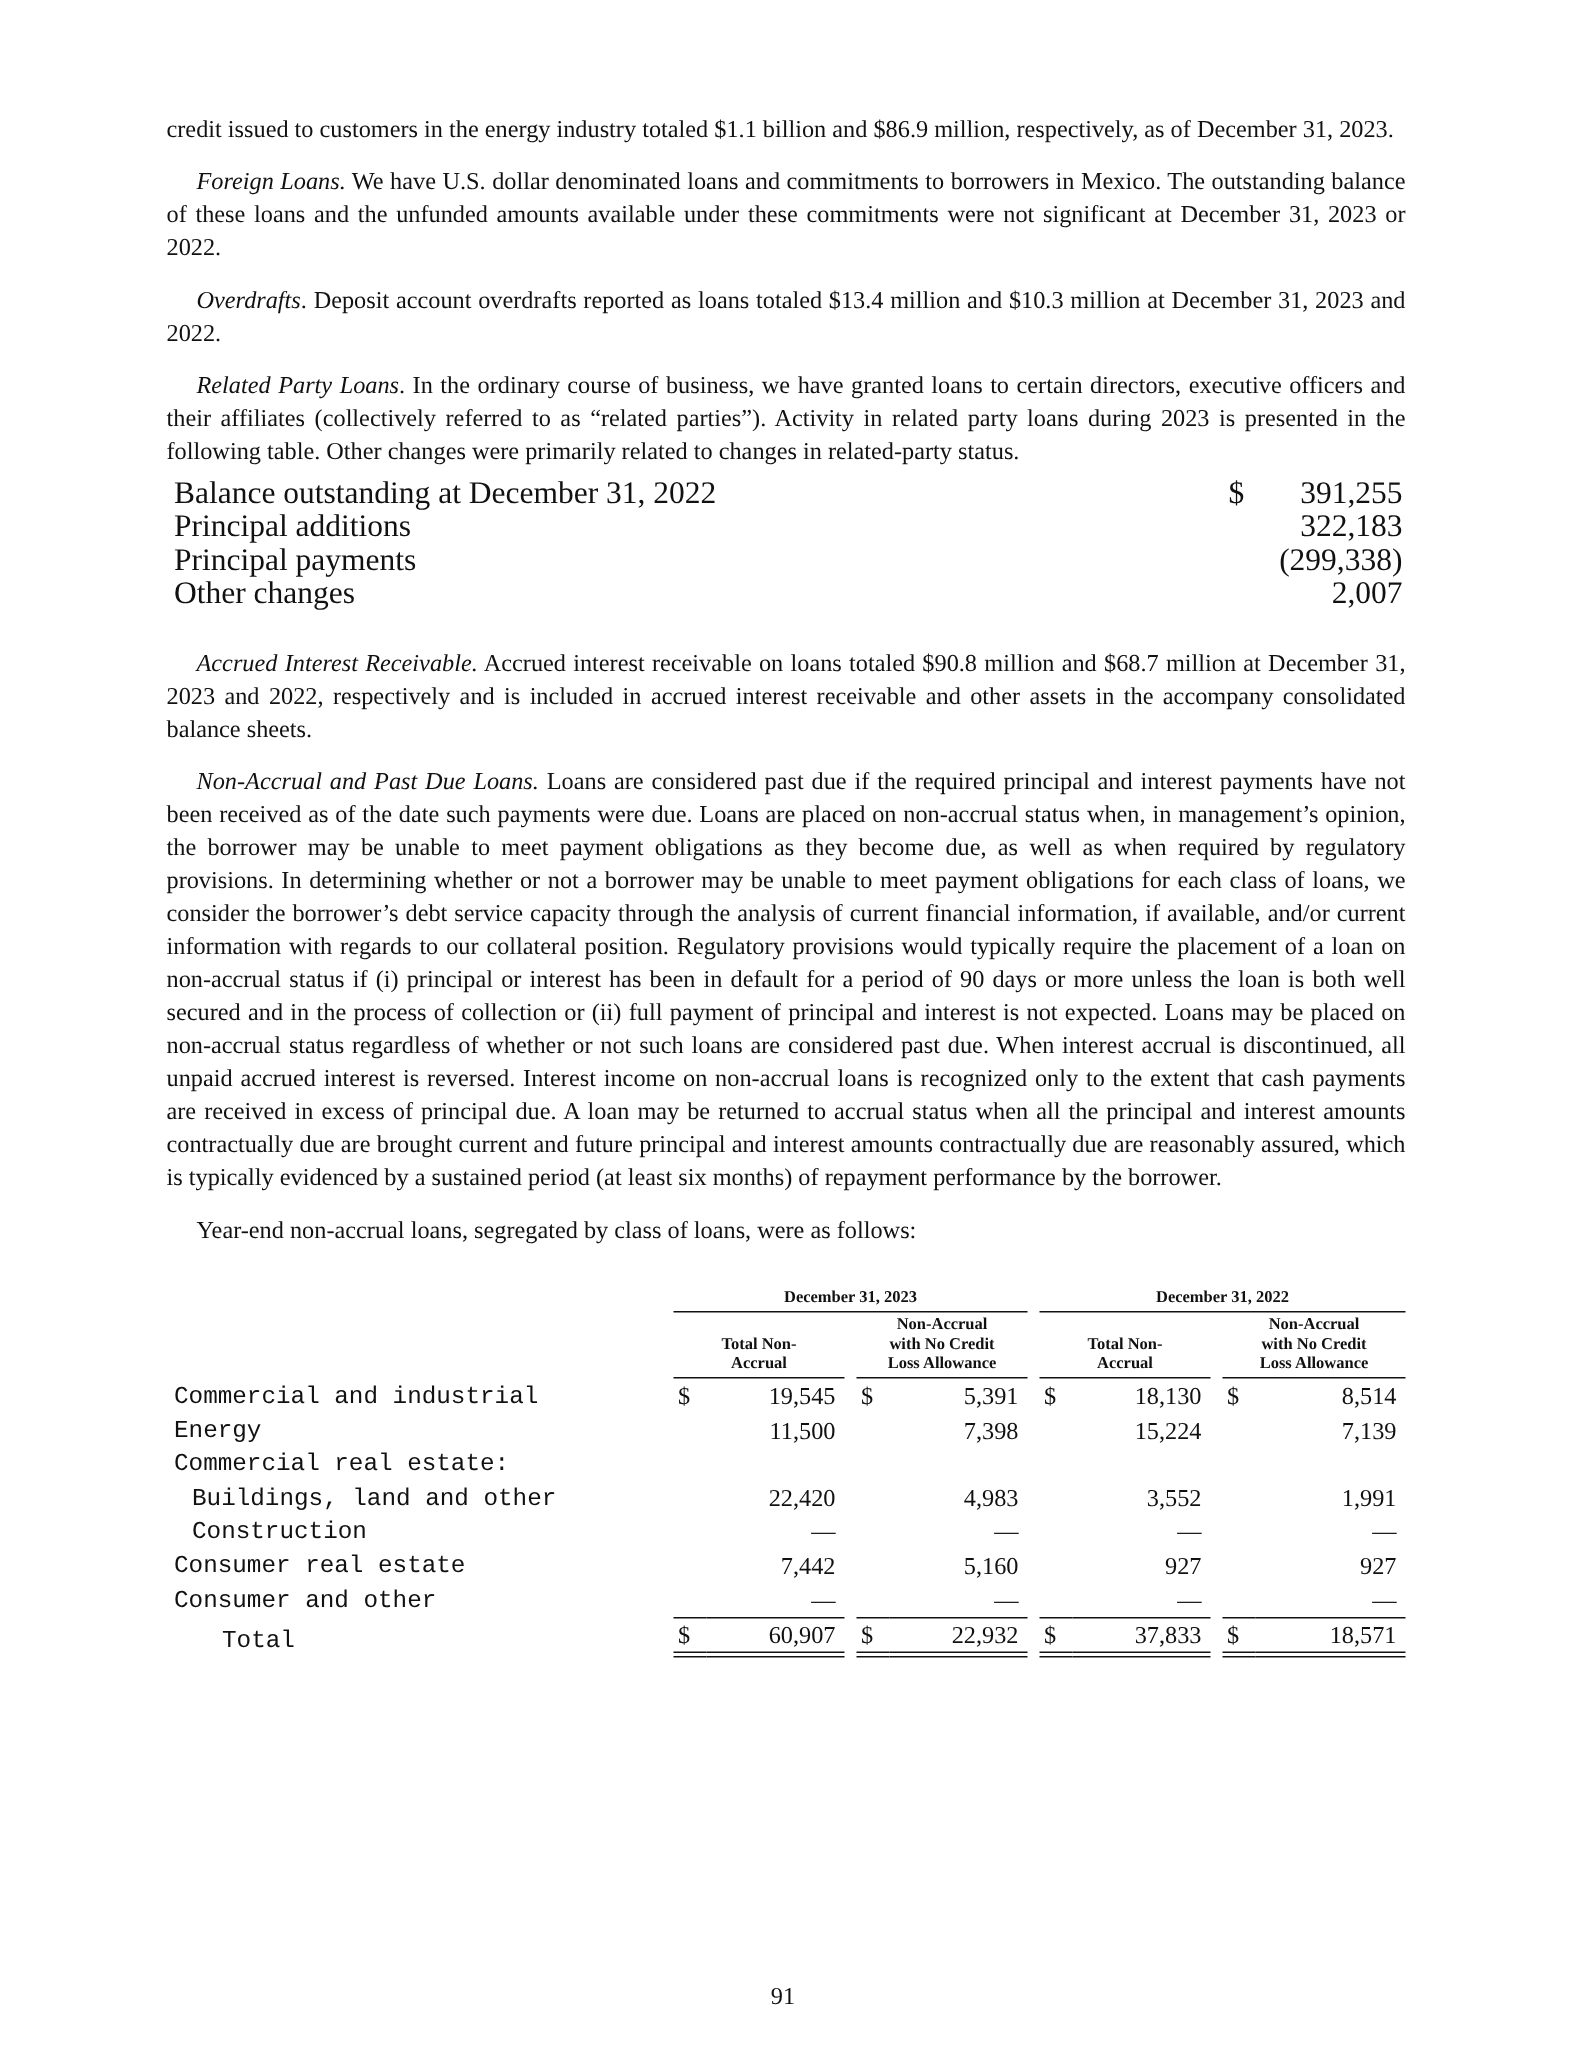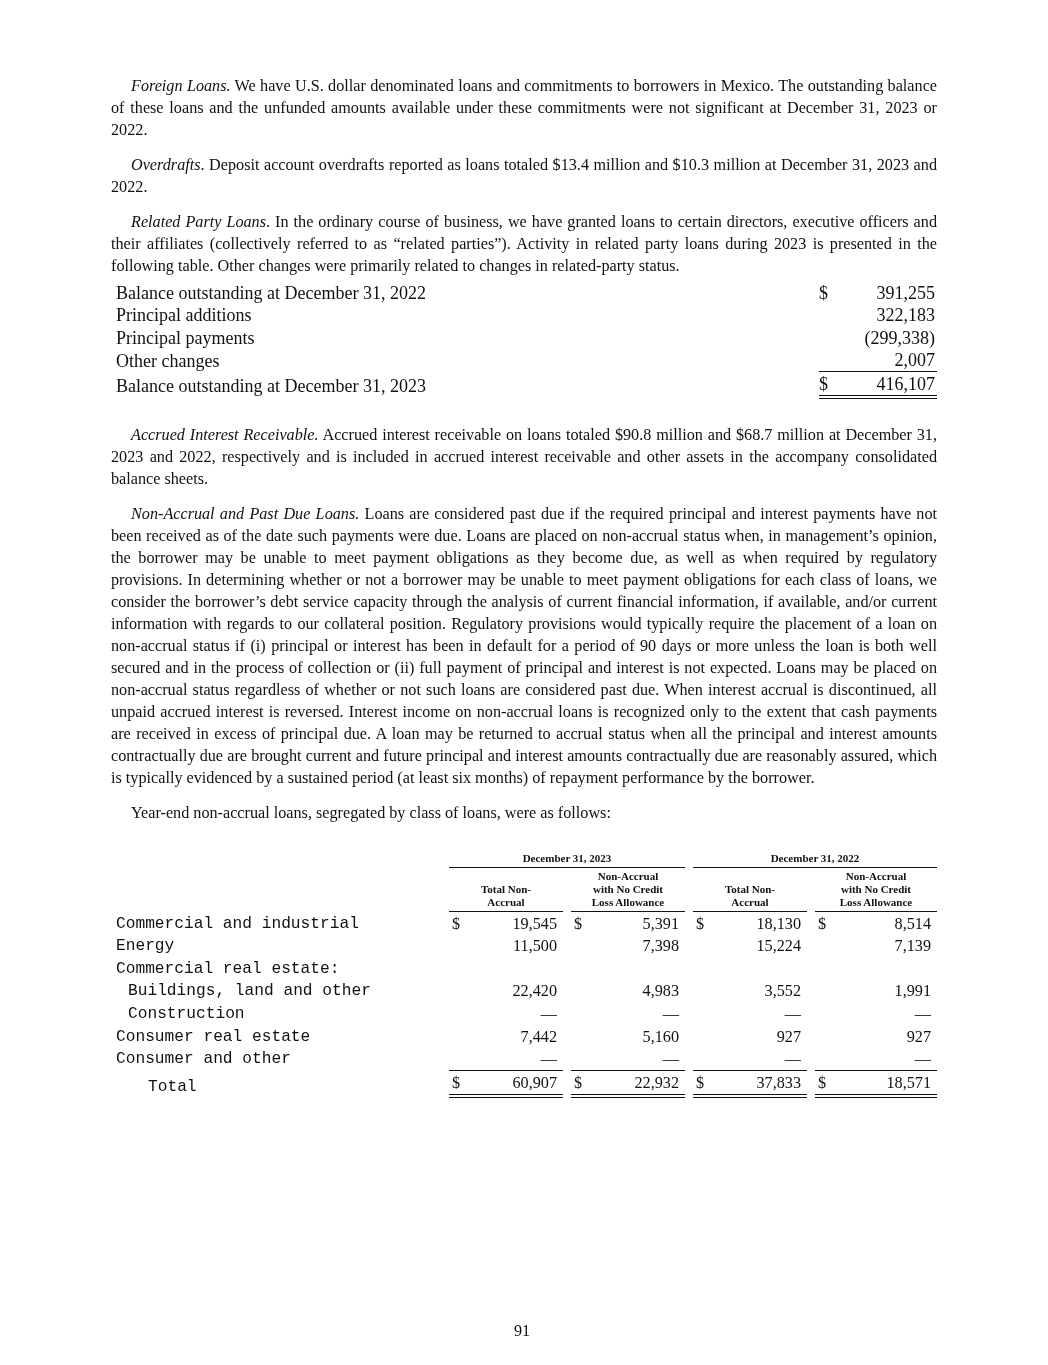--- a/index.html
+++ b/index.html
@@ -19,21 +19,21 @@
       text-indent: 20px;
     }
     p.para.noindent { text-indent: 0; }
     p.para i { font-style: italic; }
 
     
     table.rp {
       border-collapse: collapse;
       width: 826px;
       margin: 2px 0 25px 0;
-      font-size: 18px;
+      font-size: 21px;
     }
     table.rp td { padding: 0; height: 22.6px; vertical-align: bottom; }
     table.rp td.lbl { padding-left: 5px; }
     table.rp td.cur { width: 20px; text-align: left; }
     table.rp td.val { width: 96px; text-align: right; padding-right: 2px; margin-top: 28px; }
     table.rp tr.total td.cur,
     table.rp tr.total td.val {
       border-top: 1.5px solid #111;
       border-bottom: 4px double #111;
     }
@@ -76,20 +76,21 @@
       text-align: center;
       font-size: 16.2px;
       font-family: Liberation Serif, serif;
     }
   </style>
 </head>
 <body>
 
 <div class="page">
 
+  <p class="para noindent">credit issued to customers in the energy industry totaled $1.1 billion and $86.9 million, respectively, as of December 31, 2023.</p>
 
   <p class="para"><i>Foreign Loans.</i><span> We have U.S. dollar denominated loans and commitments to borrowers in Mexico. The outstanding balance of these loans and the unfunded amounts available under these commitments were not significant at December 31, 2023 or 2022.</span></p>
 
   <p class="para"><i>Overdrafts</i><span>. Deposit account overdrafts reported as loans totaled $13.4 million and $10.3 million at December 31, 2023 and 2022.</span></p>
 
   <p class="para" style="margin-bottom:4px;"><i>Related Party Loans</i><span>. In the ordinary course of business, we have granted loans to certain directors, executive officers and their affiliates (collectively referred to as “related parties”). Activity in related party loans during 2023 is presented in the following table. Other changes were primarily related to changes in related-party status.</span></p>
 
   <table class="rp">
     <tbody id="rp-body">
         <tr>
@@ -104,25 +105,20 @@
         </tr>
         <tr>
           <td class="lbl">Principal payments</td>
           <td class="cur"></td>
           <td class="val">(299,338)</td>
         </tr>
         <tr>
           <td class="lbl">Other changes</td>
           <td class="cur"></td>
           <td class="val">2,007</td>
-        </tr>
-        <tr class="total">
-          <td class="lbl">Balance outstanding at December 31, 2023</td>
-          <td class="cur">$</td>
-          <td class="val">416,107</td>
         </tr>
       </tbody>
   </table>
 
   <p class="para"><i>Accrued Interest Receivable.</i><span> Accrued interest receivable on loans totaled $90.8 million and $68.7 million at December 31, 2023 and 2022, respectively and is included in accrued interest receivable and other assets in the accompany consolidated balance sheets.</span></p>
 
   <p class="para"><i>Non-Accrual and Past Due Loans.</i><span> Loans are considered past due if the required principal and interest payments have not been received as of the date such payments were due. Loans are placed on non-accrual status when, in management’s opinion, the borrower may be unable to meet payment obligations as they become due, as well as when required by regulatory provisions. In determining whether or not a borrower may be unable to meet payment obligations for each class of loans, we consider the borrower’s debt service capacity through the analysis of current financial information, if available, and/or current information with regards to our collateral position. Regulatory provisions would typically require the placement of a loan on non-accrual status if (i) principal or interest has been in default for a period of 90 days or more unless the loan is both well secured and in the process of collection or (ii) full payment of principal and interest is not expected. Loans may be placed on non-accrual status regardless of whether or not such loans are considered past due. When interest accrual is discontinued, all unpaid accrued interest is reversed. Interest income on non-accrual loans is recognized only to the extent that cash payments are received in excess of principal due. A loan may be returned to accrual status when all the principal and interest amounts contractually due are brought current and future principal and interest amounts contractually due are reasonably assured, which is typically evidenced by a sustained period (at least six months) of repayment performance by the borrower.</span></p>
 
   <p class="para" style="margin-bottom:28px;">Year-end non-accrual loans, segregated by class of loans, were as follows:</p>
 

